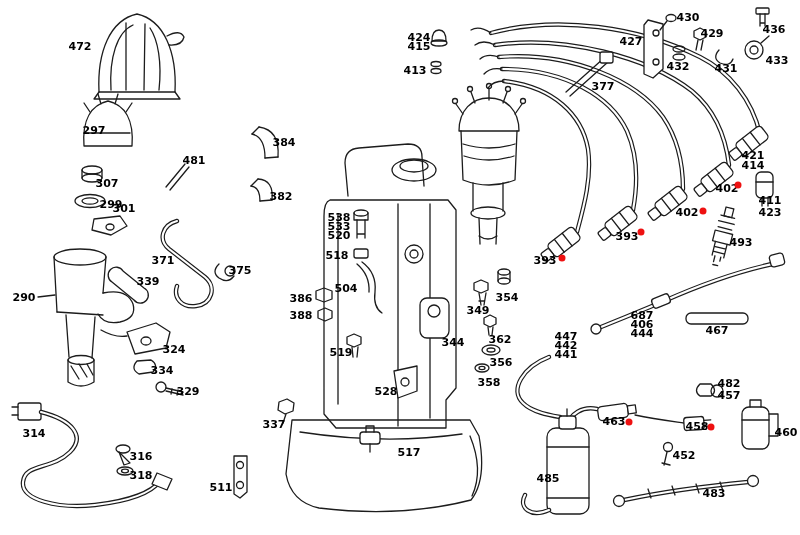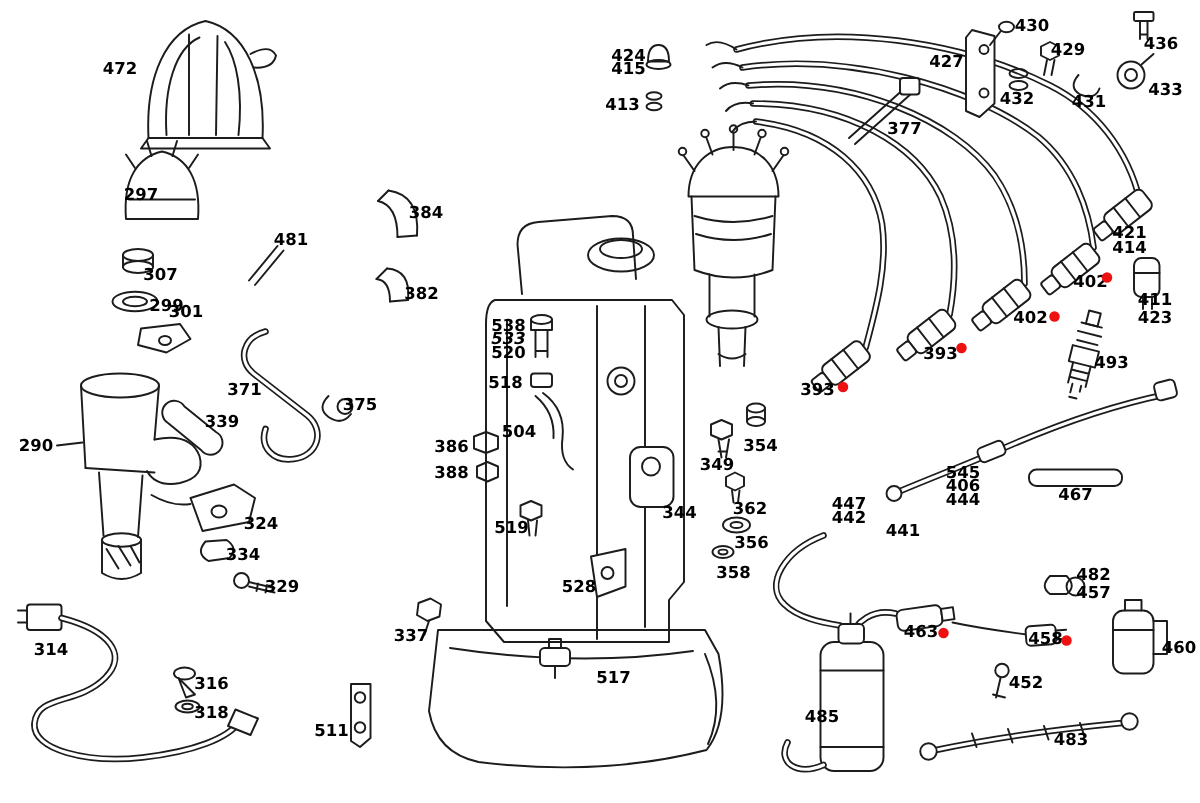--- a/index.html
+++ b/index.html
@@ -401,21 +401,21 @@
       <div class="part-label" style="left: 24px; top: 297px;">290</div>
       <div class="part-label" style="left: 174px; top: 349px;">324</div>
       <div class="part-label" style="left: 162px; top: 370px;">334</div>
       <div class="part-label" style="left: 188px; top: 391px;">329</div>
       <div class="part-label" style="left: 34px; top: 433px;">314</div>
       <div class="part-label" style="left: 141px; top: 456px;">316</div>
       <div class="part-label" style="left: 141px; top: 475px;">318</div>
       <div class="part-label" style="left: 284px; top: 142px;">384</div>
       <div class="part-label" style="left: 281px; top: 196px;">382</div>
       <div class="part-label" style="left: 339px; top: 217px;">538</div>
-      <div class="part-label" style="left: 339px; top: 226px; font-style: italic;">533</div>
+      <div class="part-label" style="left: 339px; top: 226px;">533</div>
       <div class="part-label" style="left: 339px; top: 235px;">520</div>
       <div class="part-label" style="left: 337px; top: 255px;">518</div>
       <div class="part-label" style="left: 346px; top: 288px;">504</div>
       <div class="part-label" style="left: 301px; top: 298px;">386</div>
       <div class="part-label" style="left: 301px; top: 315px;">388</div>
       <div class="part-label" style="left: 341px; top: 352px;">519</div>
       <div class="part-label" style="left: 274px; top: 424px;">337</div>
       <div class="part-label" style="left: 221px; top: 487px;">511</div>
       <div class="part-label" style="left: 378px; top: 452px; margin-left: 31px;">517</div>
       <div class="part-label" style="left: 386px; top: 391px;">528</div>
@@ -438,27 +438,27 @@
       <div class="part-label" style="left: 774px; top: 29px;">436</div>
       <div class="part-label" style="left: 753px; top: 155px;">421</div>
       <div class="part-label" style="left: 753px; top: 165px;">414</div>
       <div class="part-label" style="left: 727px; top: 188px;">402</div>
       <div class="part-label" style="left: 687px; top: 212px;">402</div>
       <div class="part-label" style="left: 770px; top: 200px;">411</div>
       <div class="part-label" style="left: 770px; top: 212px;">423</div>
       <div class="part-label" style="left: 627px; top: 236px;">393</div>
       <div class="part-label" style="left: 545px; top: 260px;">393</div>
       <div class="part-label" style="left: 741px; top: 242px;">493</div>
-      <div class="part-label" style="left: 642px; top: 315px;">545</div>
+      <div class="part-label" style="left: 642px; top: 315px;">687</div>
       <div class="part-label" style="left: 642px; top: 324px;">406</div>
       <div class="part-label" style="left: 642px; top: 333px;">444</div>
       <div class="part-label" style="left: 717px; top: 330px;">467</div>
       <div class="part-label" style="left: 566px; top: 336px;">447</div>
       <div class="part-label" style="left: 566px; top: 345px;">442</div>
-      <div class="part-label" style="left: 566px; top: 354px; margin-left: 36px;">441</div>
+      <div class="part-label" style="left: 566px; top: 354px;">441</div>
       <div class="part-label" style="left: 614px; top: 421px;">463</div>
       <div class="part-label" style="left: 697px; top: 426px;">458</div>
       <div class="part-label" style="left: 729px; top: 383px;">482</div>
       <div class="part-label" style="left: 729px; top: 395px;">457</div>
       <div class="part-label" style="left: 786px; top: 432px;">460</div>
       <div class="part-label" style="left: 684px; top: 455px;">452</div>
       <div class="part-label" style="left: 512px; top: 478px; margin-left: 36px;">485</div>
       <div class="part-label" style="left: 714px; top: 493px;">483</div>
     </div>
 <div class="layer">

